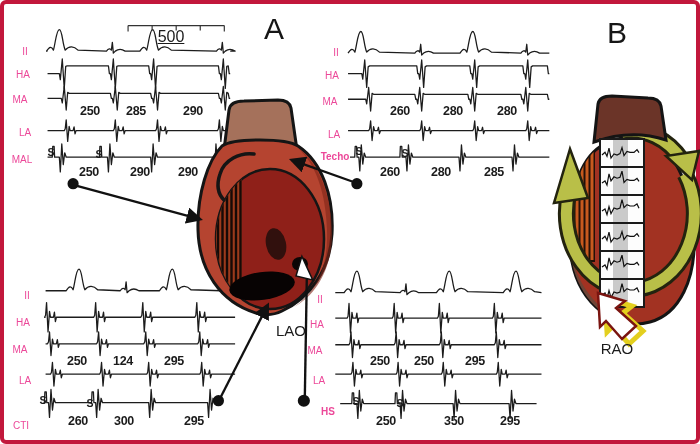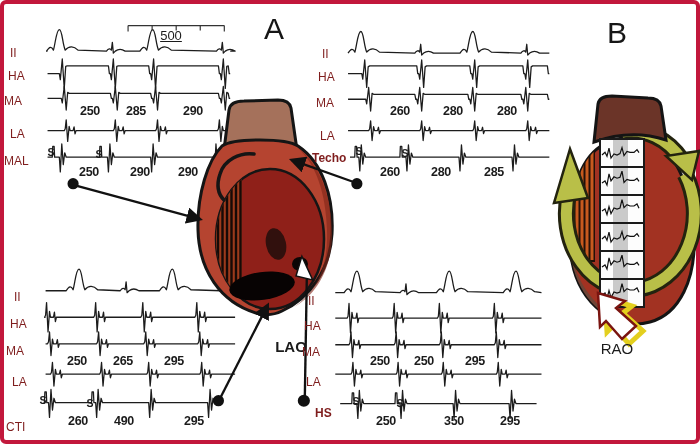--- a/index.html
+++ b/index.html
@@ -1,27 +1,27 @@
 <!DOCTYPE html>
 <html><head>
 <meta charset="utf-8">
 <style>
   html,body{margin:0;padding:0;background:#fff;}
   body{width:700px;height:444px;overflow:hidden;font-family:"Liberation Sans",sans-serif;}
   .canvas{position:relative;width:700px;height:444px;box-sizing:border-box;
           border:4px solid #c2183c;border-radius:6px;background:#fff;}
   .layer{position:absolute;left:0;top:0;width:100%;height:100%;}
   svg{overflow:visible;}
-  .lab{position:absolute;font-size:12px;color:#7f1d1d;text-align:left;white-space:nowrap;}
+  .lab{position:absolute;font-size:10px;color:#ec4899;text-align:center;white-space:nowrap;}
   .num{position:absolute;transform:translateX(-50%);font-size:12.5px;font-weight:bold;
        letter-spacing:-0.3px;color:#1b1b1b;white-space:nowrap;}
   .s{position:absolute;transform:translateX(-50%);font-size:10.5px;font-weight:bold;color:#1b1b1b;}
   .big{position:absolute;transform:translateX(-50%);font-size:30px;color:#161616;}
   .view{position:absolute;transform:translateX(-50%);font-size:15px;color:#1b1b1b;}
-  .scale{position:absolute;transform:translateX(-50%);font-size:13px;color:#1b1b1b;text-decoration:underline;}
+  .scale{position:absolute;transform:translateX(-50%);font-size:16px;color:#1b1b1b;text-decoration:underline;}
   .bold{font-weight:600;}
 </style>
 </head>
 <body>
 
 <div class="canvas">
 
   <svg class="layer" id="traces" width="700" height="444" viewBox="0 0 700 444">
       <path d="M42,48 L41,48 C44,43 46,43 48,47 C50,40 51,26 54,26 C57,26 57,40 60,47 C64,42 69,43 73,47 L102,48 C104,45 106,45 107,47 L108,39 L109,50 L111,48 C115,45 118,46 121,48 L136,48 C139,43 141,43 143,47 C145,40 146,26 149,26 C152,26 152,40 155,47 C159,42 164,43 168,47 L214,48 C216,45 218,45 219,47 L220,39 L221,50 L223,48 C227,45 230,46 233,48 L228,48" fill="none" stroke="#1c1c1c" stroke-width="1.3" stroke-linejoin="round"></path>
       <path d="M42,71 L54,71 L55,77 L57,56 L59,86 L60.5,63.5 L62,63 L104,63 L105,71 L106,71 L107,77 L109,56 L111,86 L112.5,63.5 L114,63 L145,63 L146,71 L147,71 L148,77 L150,56 L152,86 L153.5,63.5 L155,63 L216,63 L217,71 L218,71 L219,77 L221,56 L223,86 L224.5,63.5 L226,63 L226,63 L227,71 L228,71" fill="none" stroke="#1c1c1c" stroke-width="1.3" stroke-linejoin="round"></path>
@@ -157,21 +157,21 @@
       <line x1="218" y1="401" x2="266" y2="307" marker-end="url(#ah)"></line>
       <line x1="304" y1="400" x2="306" y2="280"></line>
     </g>
     <polygon points="301,257 312,281 295,277" fill="#fff" stroke="#111" stroke-width="1.5"></polygon>
   </svg>
 
   <div class="layer">
     <span class="scale" style="left:167px;top:24px;">500</span>
     <span class="big" style="left:270px;top:8px;">A</span>
     <span class="big" style="left:613px;top:12px;">B</span>
-    <span class="view" style="left:287px;top:334px;font-weight:bold;">LAO</span>
+    <span class="view" style="left:287px;top:318px;">LAO</span>
     <span class="view" style="left:613px;top:336px;">RAO</span>
 
     <div>
       <span class="lab" style="left:6px;top:42px;width:30px;">II</span>
       <span class="lab" style="left:4px;top:65px;width:30px;">HA</span>
       <span class="lab" style="left:0px;top:90px;width:32px;">MA</span>
       <span class="lab" style="left:6px;top:123px;width:30px;">LA</span>
       <span class="lab" style="left:0px;top:150px;width:36px;">MAL</span>
       <span class="num" style="left:86px;top:100px;">250</span>
       <span class="num" style="left:132px;top:100px;">285</span>
@@ -199,26 +199,26 @@
       <span class="num" style="left:490px;top:161px;">285</span>
     </div>
 
     <div>
       <span class="lab" style="left:10px;top:286px;width:26px;">II</span>
       <span class="lab" style="left:6px;top:313px;width:26px;">HA</span>
       <span class="lab" style="left:2px;top:340px;width:28px;">MA</span>
       <span class="lab" style="left:8px;top:371px;width:26px;">LA</span>
       <span class="lab" style="left:2px;top:416px;width:30px;">CTI</span>
       <span class="num" style="left:73px;top:350px;">250</span>
-      <span class="num" style="left:119px;top:350px;">265</span>
+      <span class="num" style="left:119px;top:350px;">124</span>
       <span class="num" style="left:170px;top:350px;">295</span>
       <span class="s" style="left:39px;top:390px;">S</span>
       <span class="s" style="left:86px;top:393px;">S</span>
       <span class="num" style="left:74px;top:410px;">260</span>
-      <span class="num" style="left:120px;top:410px;">490</span>
+      <span class="num" style="left:120px;top:410px;">300</span>
       <span class="num" style="left:190px;top:410px;">295</span>
     </div>
 
     <div>
       <span class="lab" style="left:304px;top:290px;width:24px;">II</span>
       <span class="lab" style="left:300px;top:315px;width:26px;">HA</span>
       <span class="lab" style="left:298px;top:341px;width:26px;">MA</span>
       <span class="lab" style="left:302px;top:371px;width:26px;">LA</span>
       <span class="lab" style="left:311px;top:402px;width:26px;font-weight:bold;">HS</span>
       <span class="num" style="left:376px;top:350px;">250</span>

